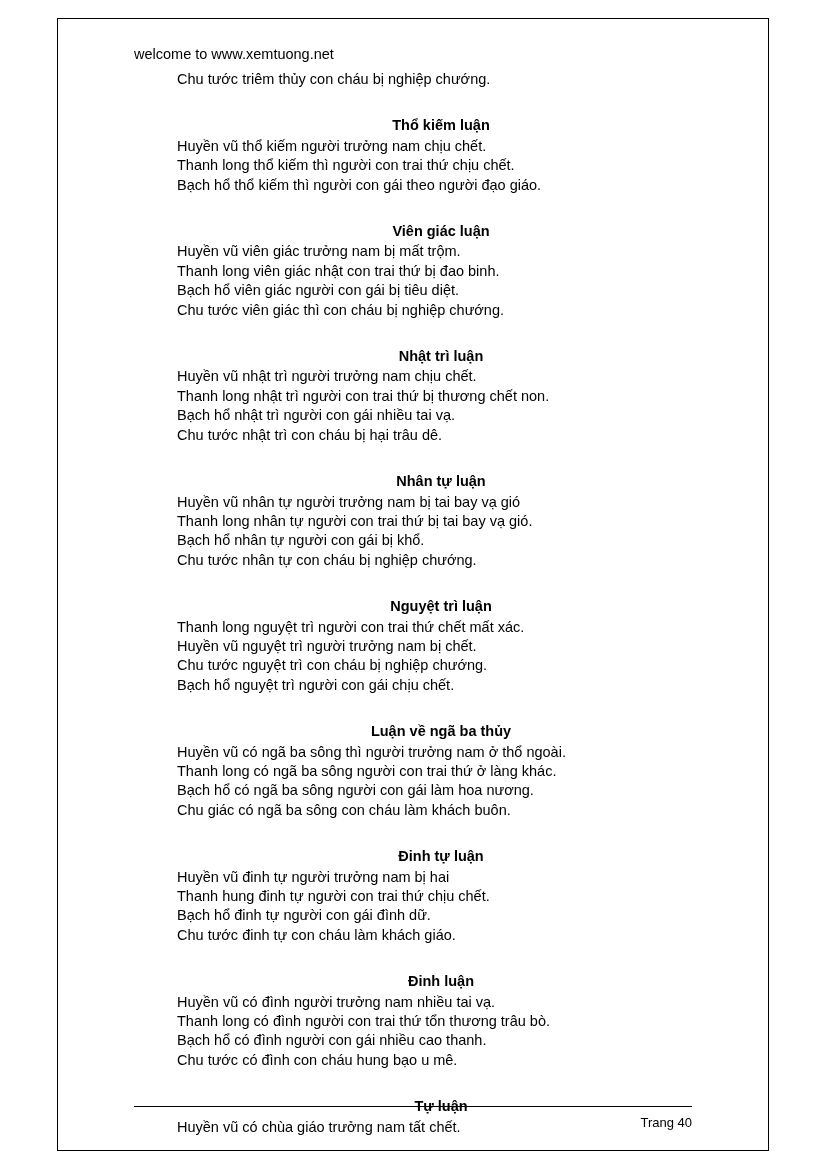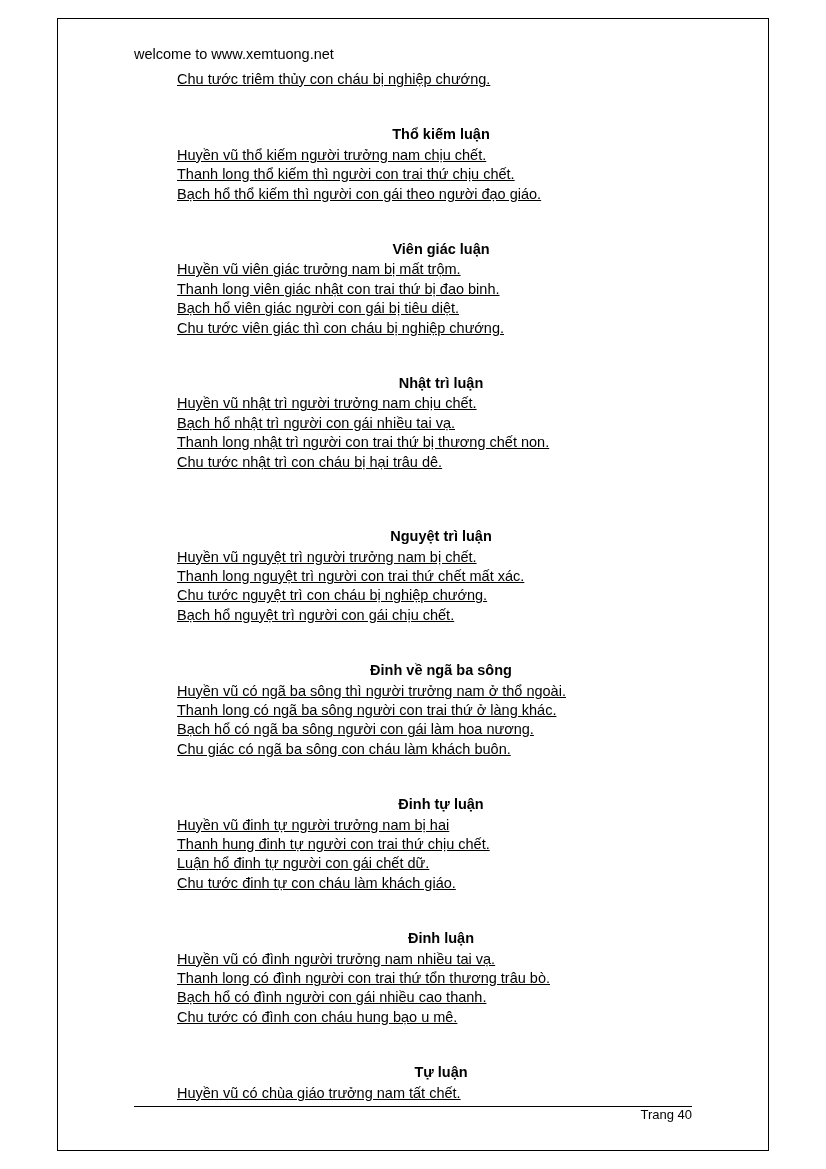--- a/index.html
+++ b/index.html
@@ -41,24 +41,23 @@
     line-height: 20px;
     margin: 0 0 6px 0;
     color: #000;
   }
   .body-line {
     font-size: 14.5px;
     line-height: 19.4px;
     margin: 0;
     padding-left: 43px;
     white-space: pre-wrap;
-    text-decoration: underline;
   }
   .section {
-    margin-top: 17px;
+    margin-top: 8px;
   }
   .section-title {
     font-size: 14.5px;
     line-height: 19.4px;
     font-weight: bold;
     text-align: center;
     margin: 0 0 1px 0;
     padding-right: 34px;
   }
   .gap {
@@ -67,21 +66,21 @@
   .footer-rule {
     position: absolute;
     left: 95px;
     right: 95px;
     bottom: 62px;
     border-top: 1px solid #000000;
   }
   .footer-page {
     position: absolute;
     right: 95px;
-    bottom: 46px;
+    bottom: 38px;
     font-size: 13px;
     line-height: 17px;
     text-align: right;
   }
 </style>
 </head>
 <body>
 
 <div class="page">
   <div class="page-border"></div>
@@ -107,55 +106,62 @@
       <p class="body-line">Thanh long viên giác nhật con trai thứ bị đao binh.</p>
       <p class="body-line">Bạch hổ viên giác người con gái bị tiêu diệt.</p>
       <p class="body-line">Chu tước viên giác thì con cháu bị nghiệp chướng.</p>
     </div>
 
     <div class="gap"></div>
 
     <div class="section">
       <p class="section-title">Nhật trì luận</p>
       <p class="body-line">Huyền vũ nhật trì người trưởng nam chịu chết.</p>
+      <p class="body-line">Thanh long nhật trì người con trai thứ bị thương chết non.</p>
       <p class="body-line">Bạch hổ nhật trì người con gái nhiều tai vạ.</p>
-      <p class="body-line">Thanh long nhật trì người con trai thứ bị thương chết non.</p>
       <p class="body-line">Chu tước nhật trì con cháu bị hại trâu dê.</p>
     </div>
 
     <div class="gap"></div>
 
+    <div class="section">
+      <p class="section-title">Nhân tự luận</p>
+      <p class="body-line">Huyền vũ nhân tự người trưởng nam bị tai bay vạ gió</p>
+      <p class="body-line">Thanh long nhân tự người con trai thứ bị tai bay vạ gió.</p>
+      <p class="body-line">Bạch hổ nhân tự người con gái bị khổ.</p>
+      <p class="body-line">Chu tước nhân tự con cháu bị nghiệp chướng.</p>
+    </div>
 
     <div class="gap"></div>
 
     <div class="section">
       <p class="section-title">Nguyệt trì luận</p>
+      <p class="body-line">Thanh long nguyệt trì người con trai thứ chết mất xác.</p>
       <p class="body-line">Huyền vũ nguyệt trì người trưởng nam bị chết.</p>
-      <p class="body-line">Thanh long nguyệt trì người con trai thứ chết mất xác.</p>
       <p class="body-line">Chu tước nguyệt trì con cháu bị nghiệp chướng.</p>
       <p class="body-line">Bạch hổ nguyệt trì người con gái chịu chết.</p>
     </div>
 
     <div class="gap"></div>
 
     <div class="section">
-      <p class="section-title">Đinh về ngã ba sông</p>
+      <p class="section-title">Luận về ngã ba thủy</p>
       <p class="body-line">Huyền vũ có ngã ba sông thì người trưởng nam ở thổ ngoài.</p>
       <p class="body-line">Thanh long có ngã ba sông người con trai thứ ở làng khác.</p>
       <p class="body-line">Bạch hổ có ngã ba sông người con gái làm hoa nương.</p>
       <p class="body-line">Chu giác có ngã ba sông con cháu làm khách buôn.</p>
     </div>
 
     <div class="gap"></div>
 
     <div class="section">
       <p class="section-title">Đinh tự luận</p>
       <p class="body-line">Huyền vũ đinh tự người trưởng nam bị hai</p>
       <p class="body-line">Thanh hung đinh tự người con trai thứ chịu chết.</p>
-      <p class="body-line">Luận hổ đinh tự người con gái chết dữ.</p>
+      <p class="body-line">Bạch hổ đinh tự người con gái đình dữ.</p>
       <p class="body-line">Chu tước đinh tự con cháu làm khách giáo.</p>
     </div>
 
     <div class="gap"></div>
 
     <div class="section">
       <p class="section-title">Đinh luận</p>
       <p class="body-line">Huyền vũ có đình người trưởng nam nhiều tai vạ.</p>
       <p class="body-line">Thanh long có đình người con trai thứ tổn thương trâu bò.</p>
       <p class="body-line">Bạch hổ có đình người con gái nhiều cao thanh.</p>

